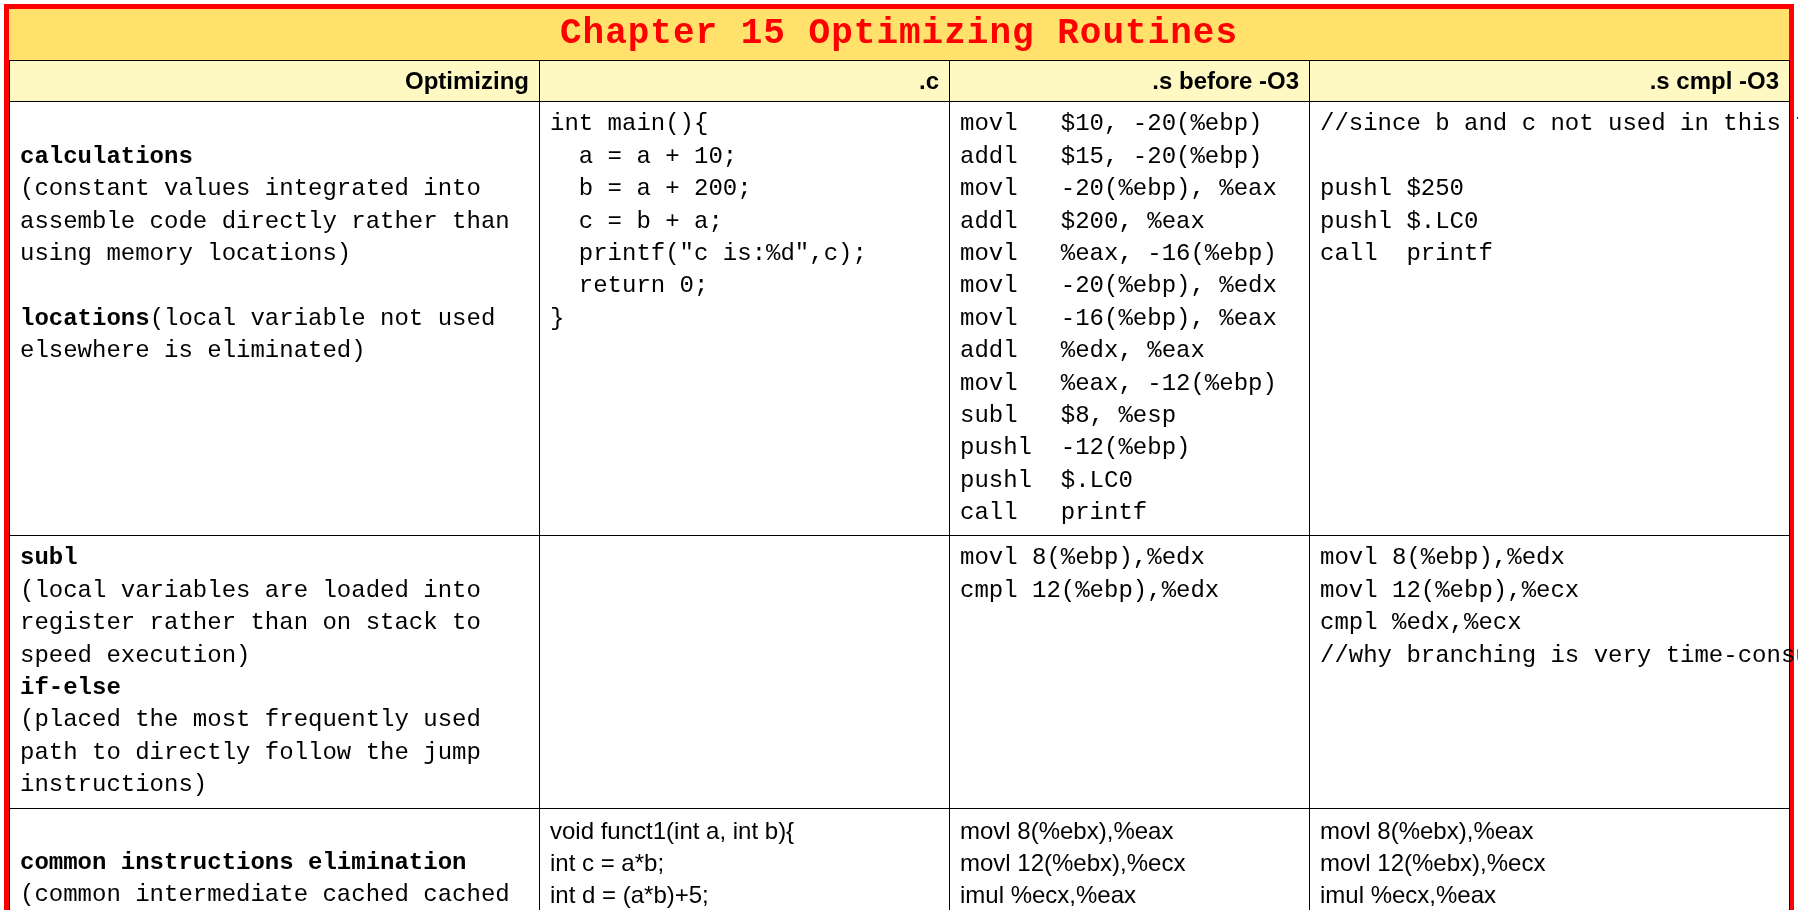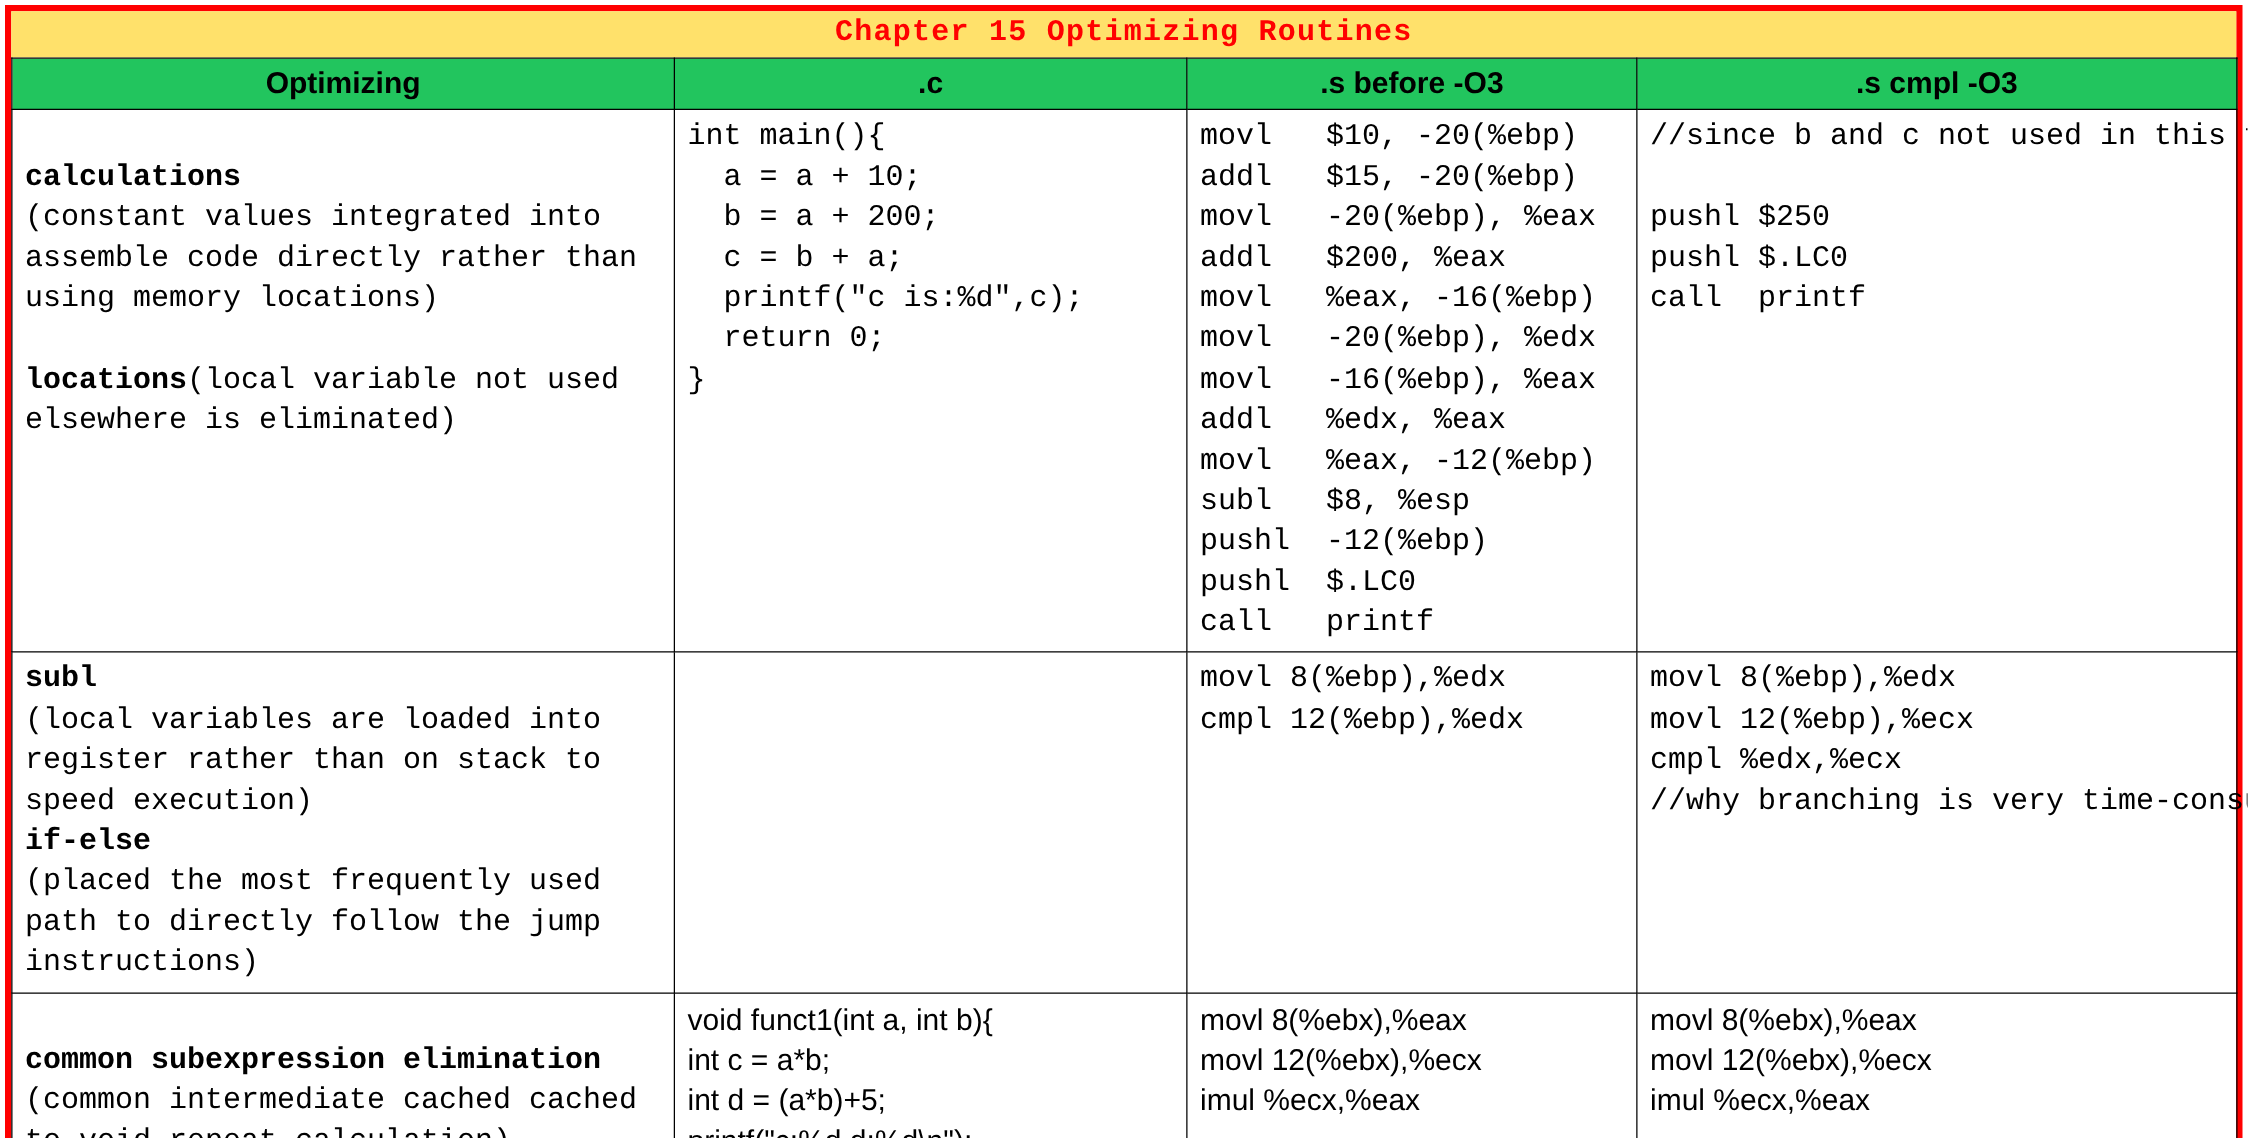--- a/index.html
+++ b/index.html
@@ -15,41 +15,41 @@
   }
   .frame {
     border: 5px solid #ff0000;
     background: #fff;
   }
   .title {
     background: #ffe16b;
     color: #ff0000;
     font-family: "Courier New", Courier, monospace;
     font-weight: bold;
-    font-size: 24px;
+    font-size: 36px;
     text-align: center;
     padding: 4px 0 6px 0;
     letter-spacing: 1px;
   }
   table {
     width: 100%;
     border-collapse: collapse;
     table-layout: fixed;
   }
   th, td {
     border: 1px solid #000;
     vertical-align: top;
     padding: 6px 10px;
     font-size: 24px;
     line-height: 1.35;
   }
   th {
-    text-align: center;
+    text-align: right;
     font-weight: bold;
-    background: #22c55e;
+    background: #fef9c3;
     padding: 4px 10px;
   }
   col.c1 { width: 530px; }
   col.c2 { width: 410px; }
   col.c3 { width: 360px; }
   col.c4 { width: 480px; }
   .desc {
     font-family: Liberation Mono, monospace;
   }
   .desc b { font-weight: bold; }
@@ -132,21 +132,21 @@
 cmpl 12(%ebp),%edx</td>
           <td class="code">movl 8(%ebp),%edx
 movl 12(%ebp),%ecx
 cmpl %edx,%ecx
 //why branching is very time-consuming, such as in for loop. because it makes any code preloaded into instruction cache useless.</td>
         </tr>
 
         <tr>
           <td class="desc">
             <br>
-            <b>common subexpression elimination</b><br>
+            <b>common instructions elimination</b><br>
             <span>(common intermediate cached cached to void repeat calculation)</span>
           </td>
           <td class="sans">void funct1(int a, int b){
   int c = a*b;
   int d = (a*b)+5;
   printf("c:%d,d:%d\n");
 }</td>
           <td class="sans">movl 8(%ebx),%eax
 movl 12(%ebx),%ecx
 imul %ecx,%eax

